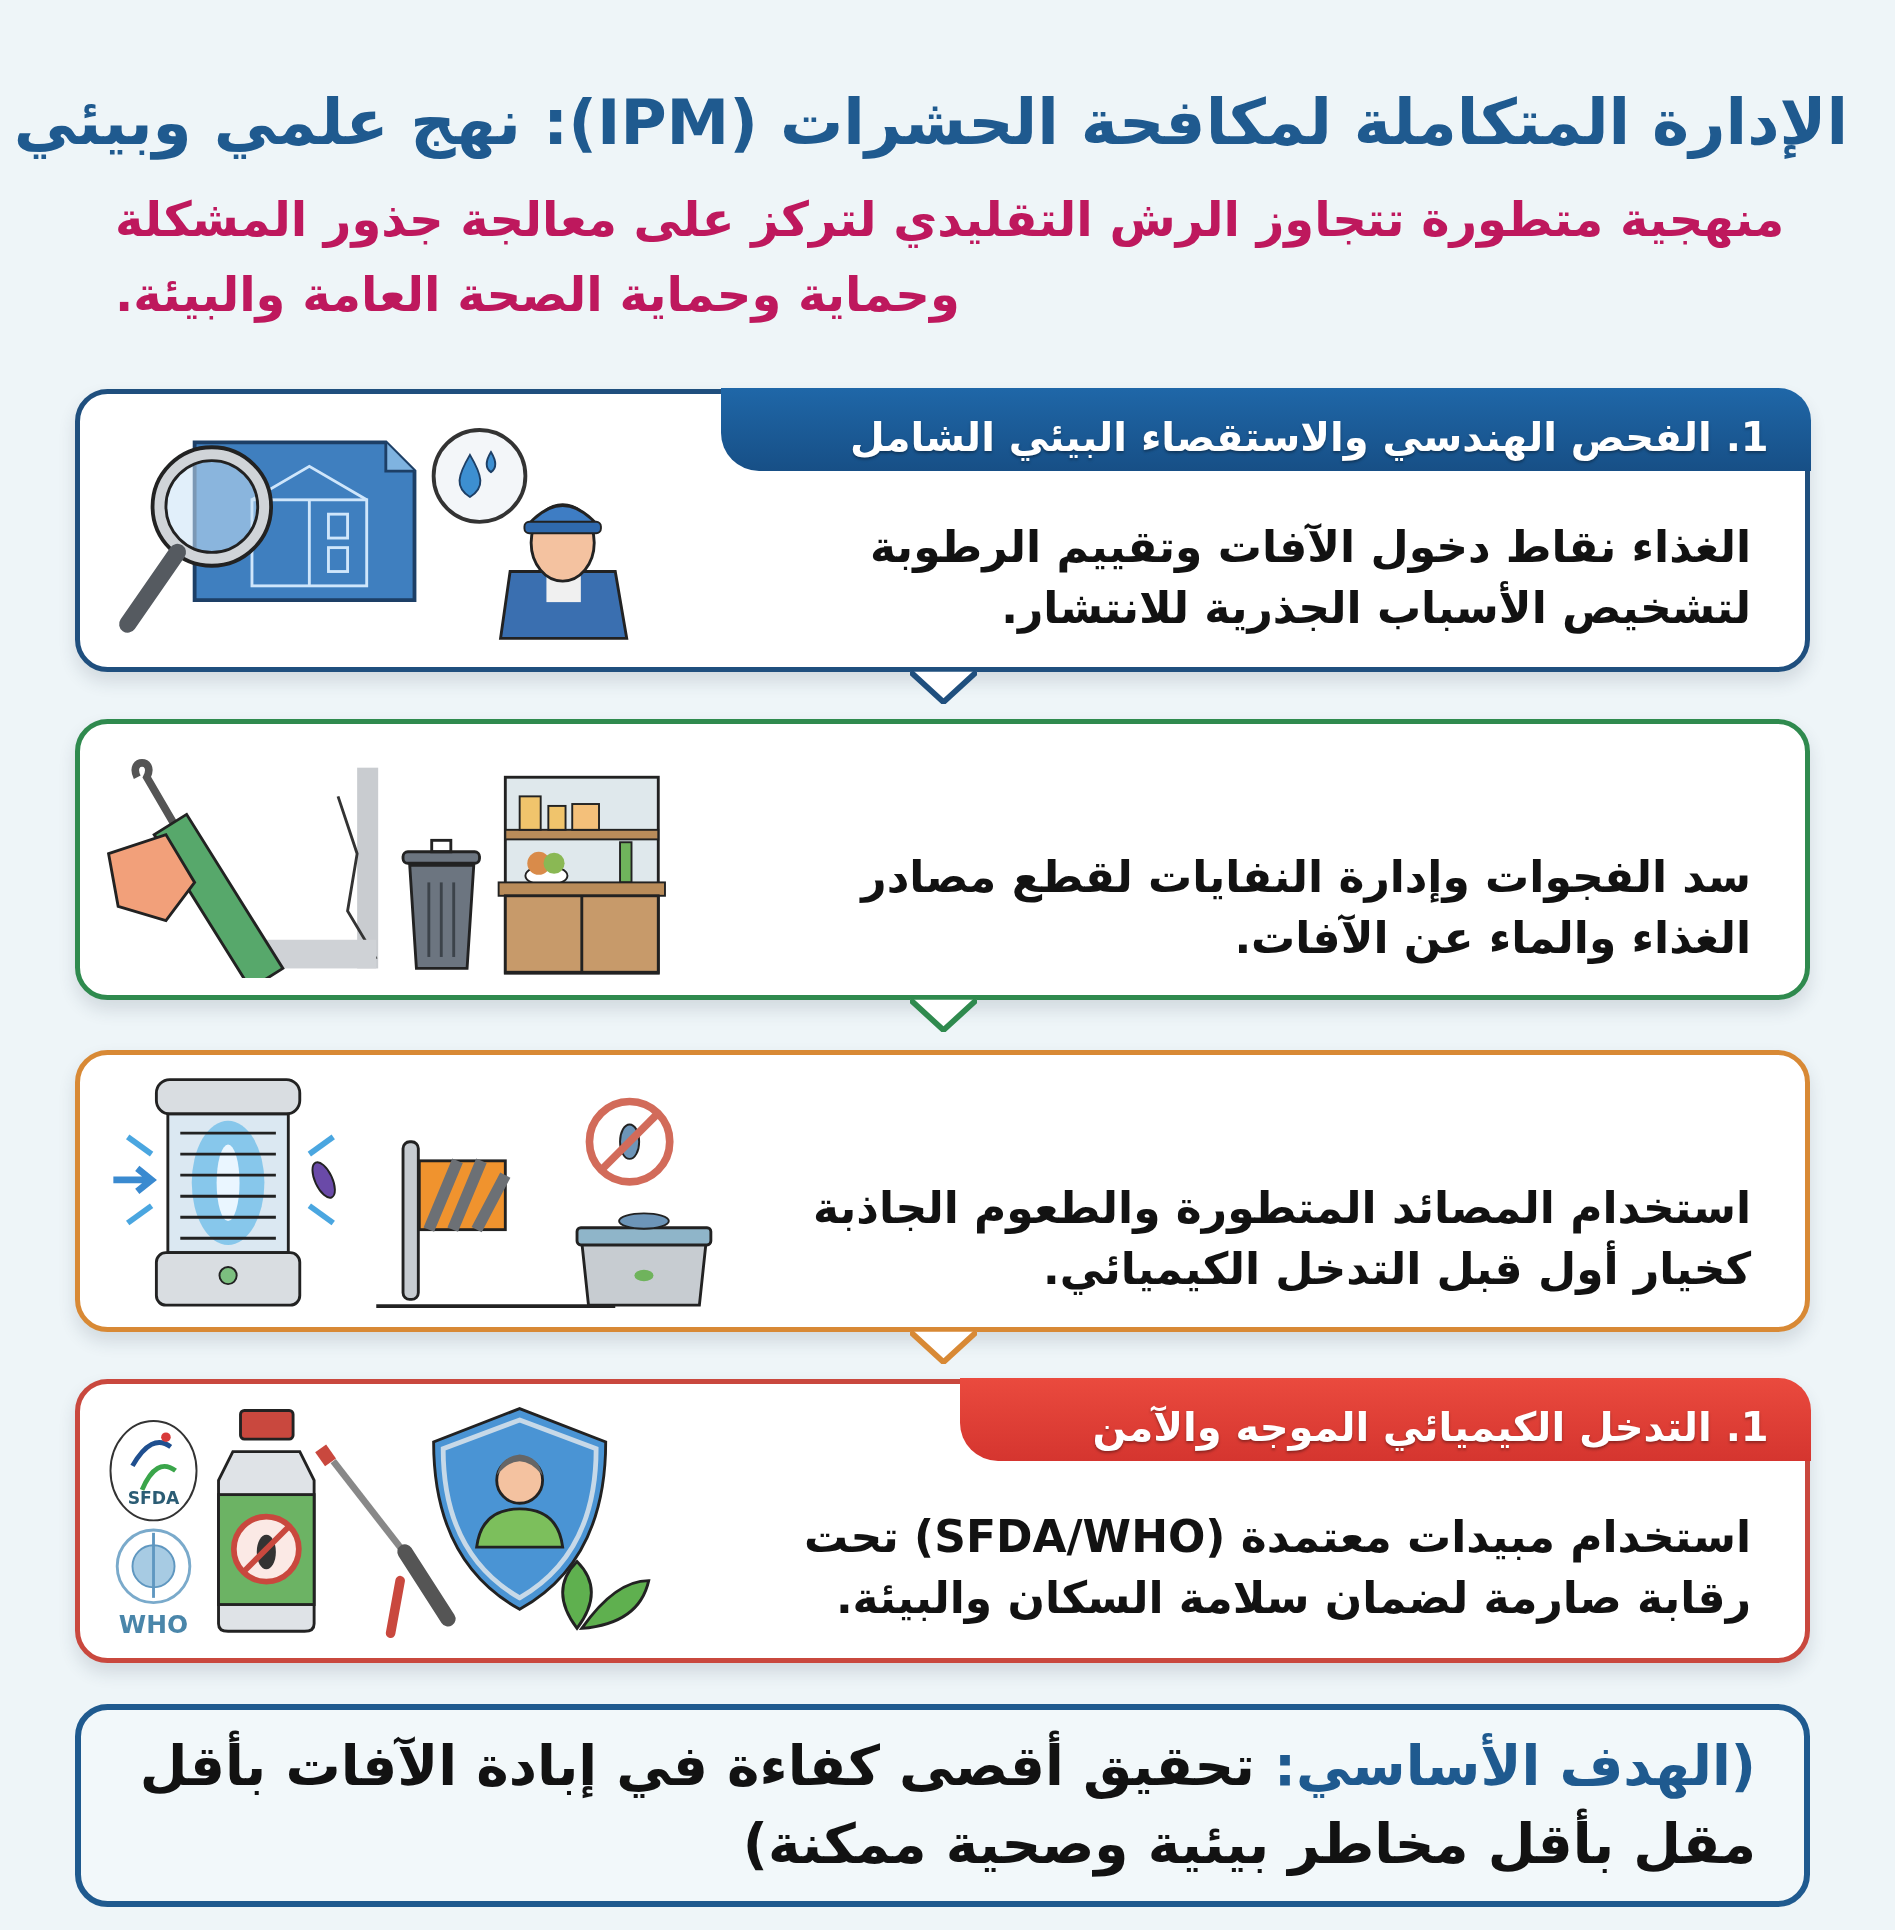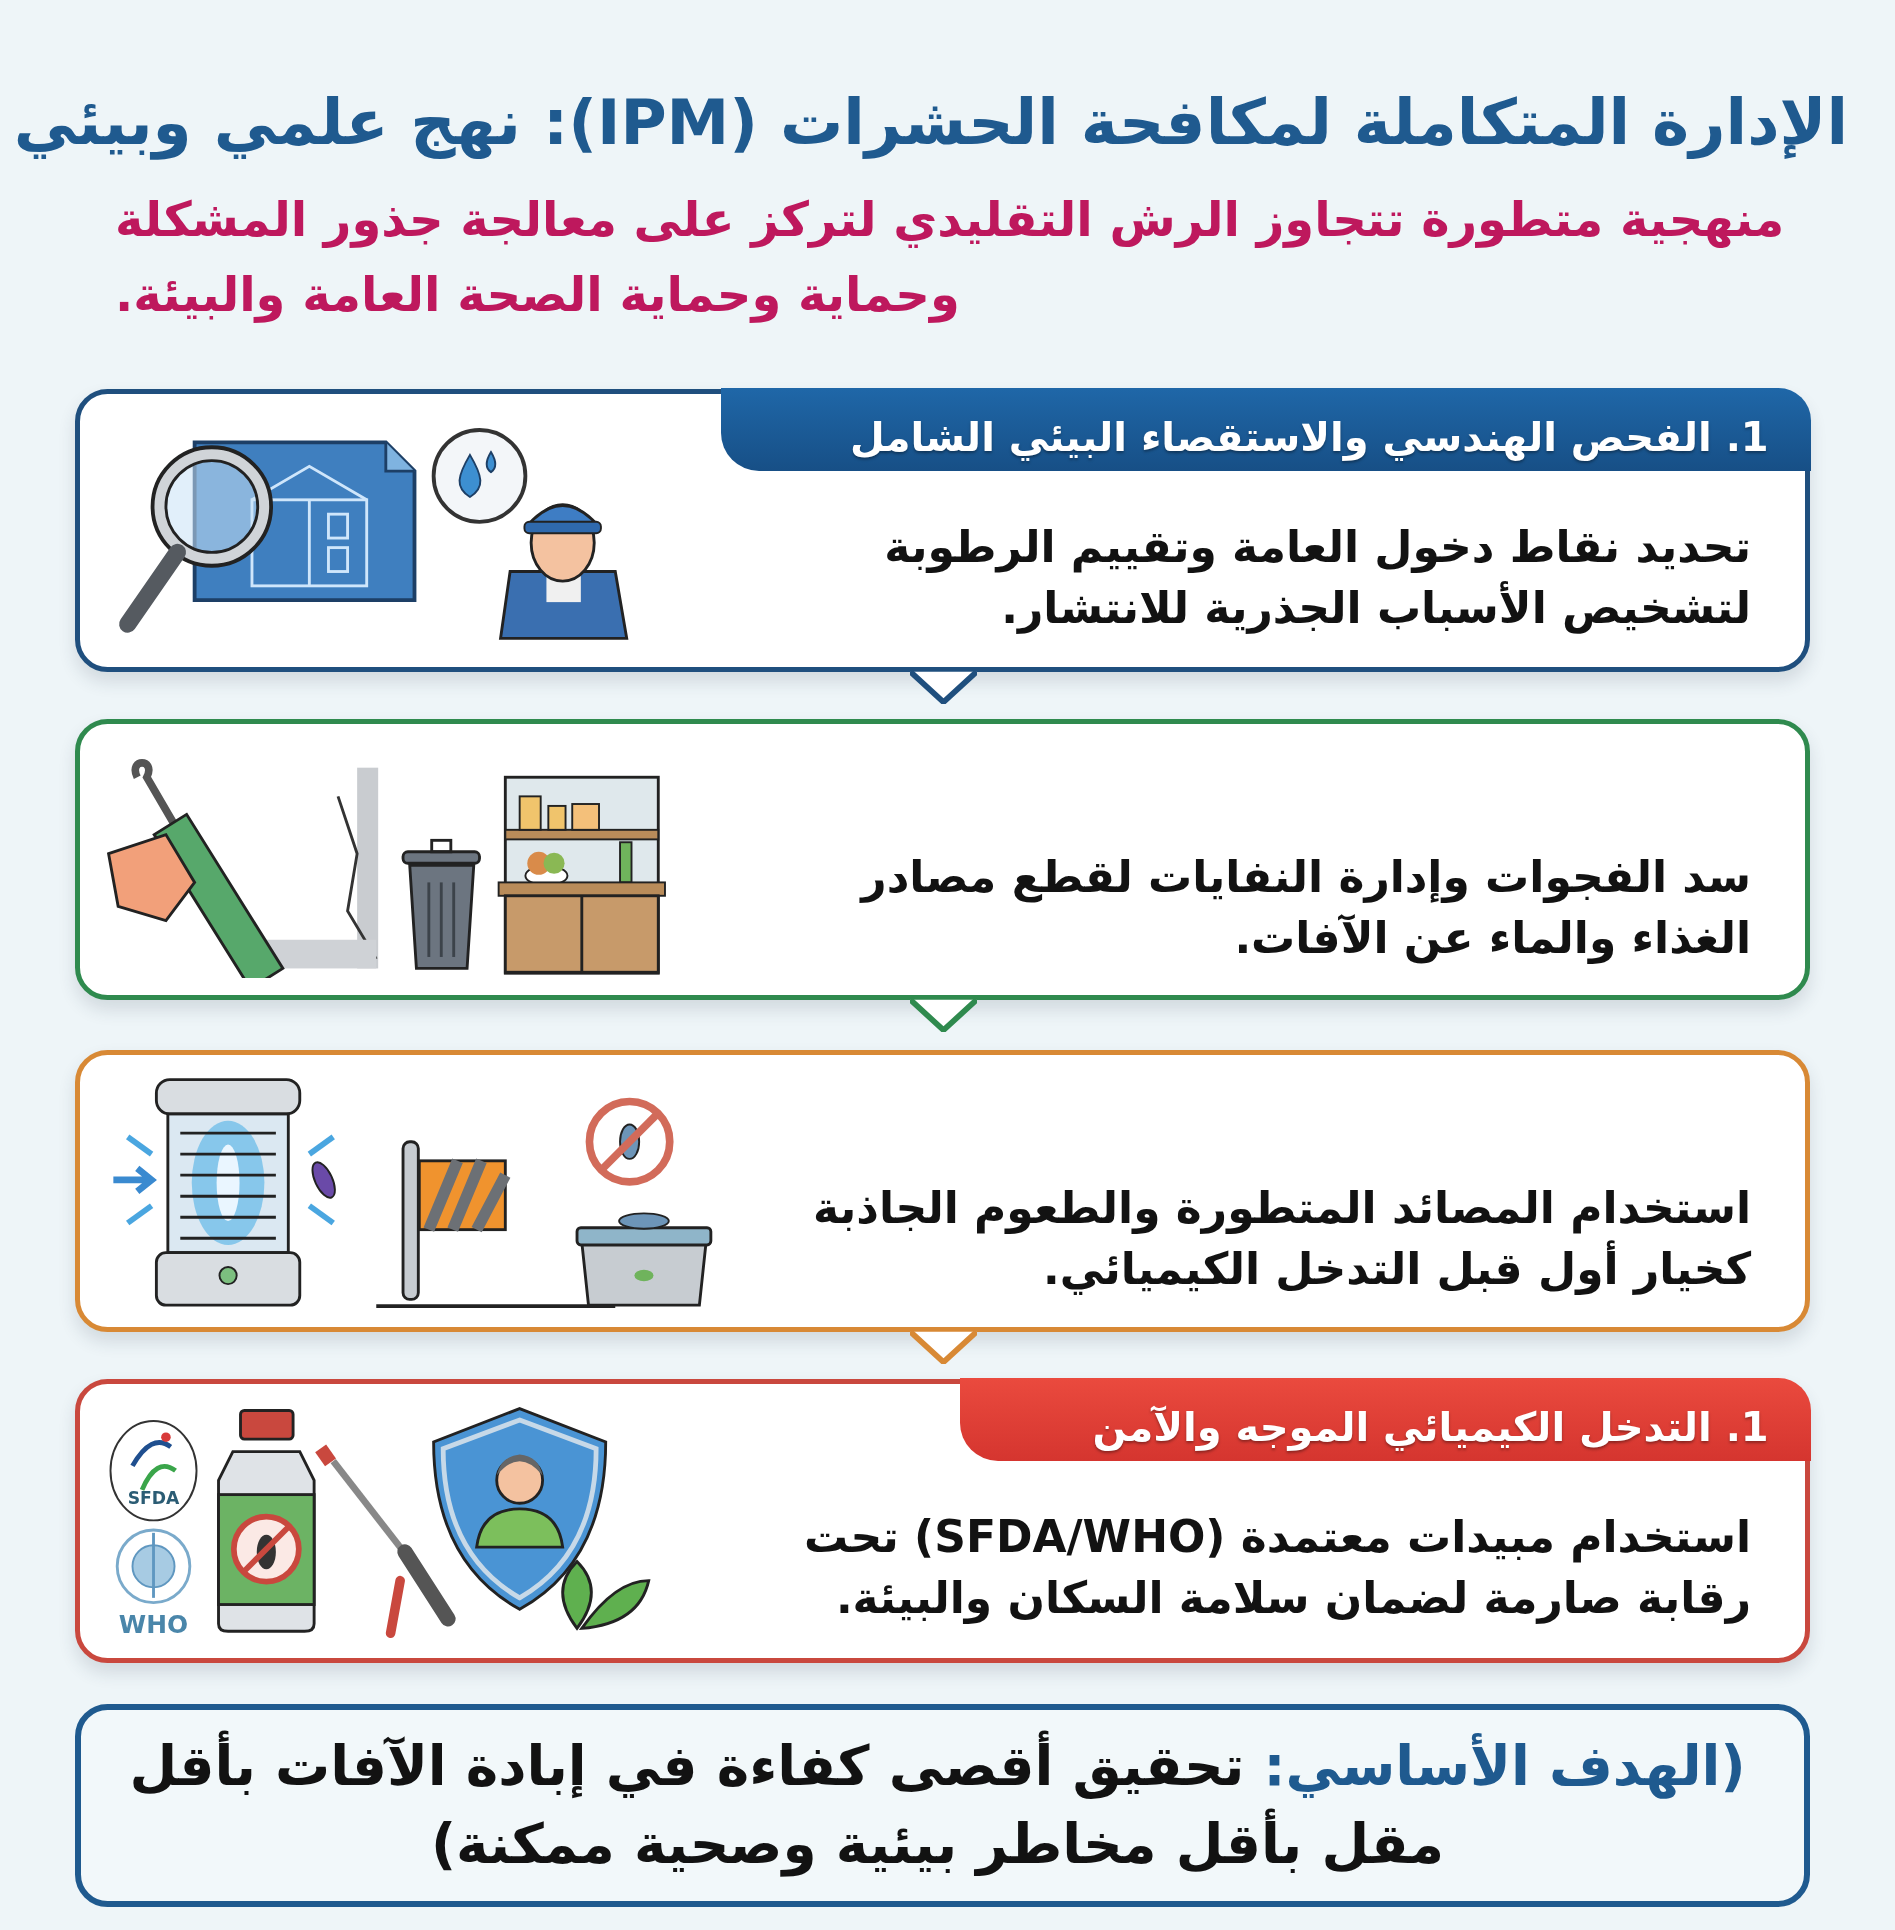--- a/index.html
+++ b/index.html
@@ -39,35 +39,35 @@
   }
   .card .art { position:absolute; left:19px; top:15.3px; width:631px; height:239px; }
   .pointer { position:absolute; left:910px; width:67px; height:38px; }
   .goal {
     position:absolute; left:75px; width:1735px; top:1704px; height:203px;
     border:6.7px solid #1f5a8f; border-radius:32.5px; box-sizing:border-box;
     background:#f2f8fa;
   }
   .goal .txt {
     position:absolute; left:38px; right:48px; top:17px;
-    text-align:center; font-weight:bold; font-size:55px; line-height:78px; color:#121212;
+    text-align:right; font-weight:bold; font-size:55px; line-height:78px; color:#121212;
   }
   .goal .lbl { color:#1f5a8f; }
 </style>
 </head>
 <body>
 
 <div class="title">الإدارة المتكاملة لمكافحة الحشرات (IPM): نهج علمي وبيئي آمن</div>
 <div class="subtitle">منهجية متطورة تتجاوز الرش التقليدي لتركز على معالجة جذور المشكلة وحماية وحماية الصحة العامة والبيئة.</div>
 
 <div class="card" style="top:389px;height:283px;border-color:#1f4f7e;">
   <div class="hdr" style="background:linear-gradient(#1f67a8,#174f86);width:1090px;">
     <span>1. الفحص الهندسي والاستقصاء البيئي الشامل</span>
   </div>
-  <div class="body">تحديد نقاط دخول العامة وتقييم الرطوبة لتشخيص الأسباب الجذرية للانتشار.</div>
+  <div class="body">الغذاء نقاط دخول الآفات وتقييم الرطوبة لتشخيص الأسباب الجذرية للانتشار.</div>
   <svg class="art" viewBox="0 0 660 250">
     <g>
       <path d="M100 35 L300 35 L330 65 L330 200 L100 200 Z" fill="#3f7fbf" stroke="#1d3f66" stroke-width="4"></path>
       <path d="M300 35 L300 65 L330 65" fill="#7fb3e0" stroke="#1d3f66" stroke-width="3"></path>
       <g stroke="#cfe6fb" stroke-width="3" fill="none">
         <rect x="160" y="95" width="120" height="90"></rect>
         <path d="M160 95 L220 60 L280 95"></path>
         <line x1="220" y1="95" x2="220" y2="185"></line>
         <rect x="240" y="110" width="20" height="25"></rect>
         <rect x="240" y="145" width="20" height="25"></rect>

